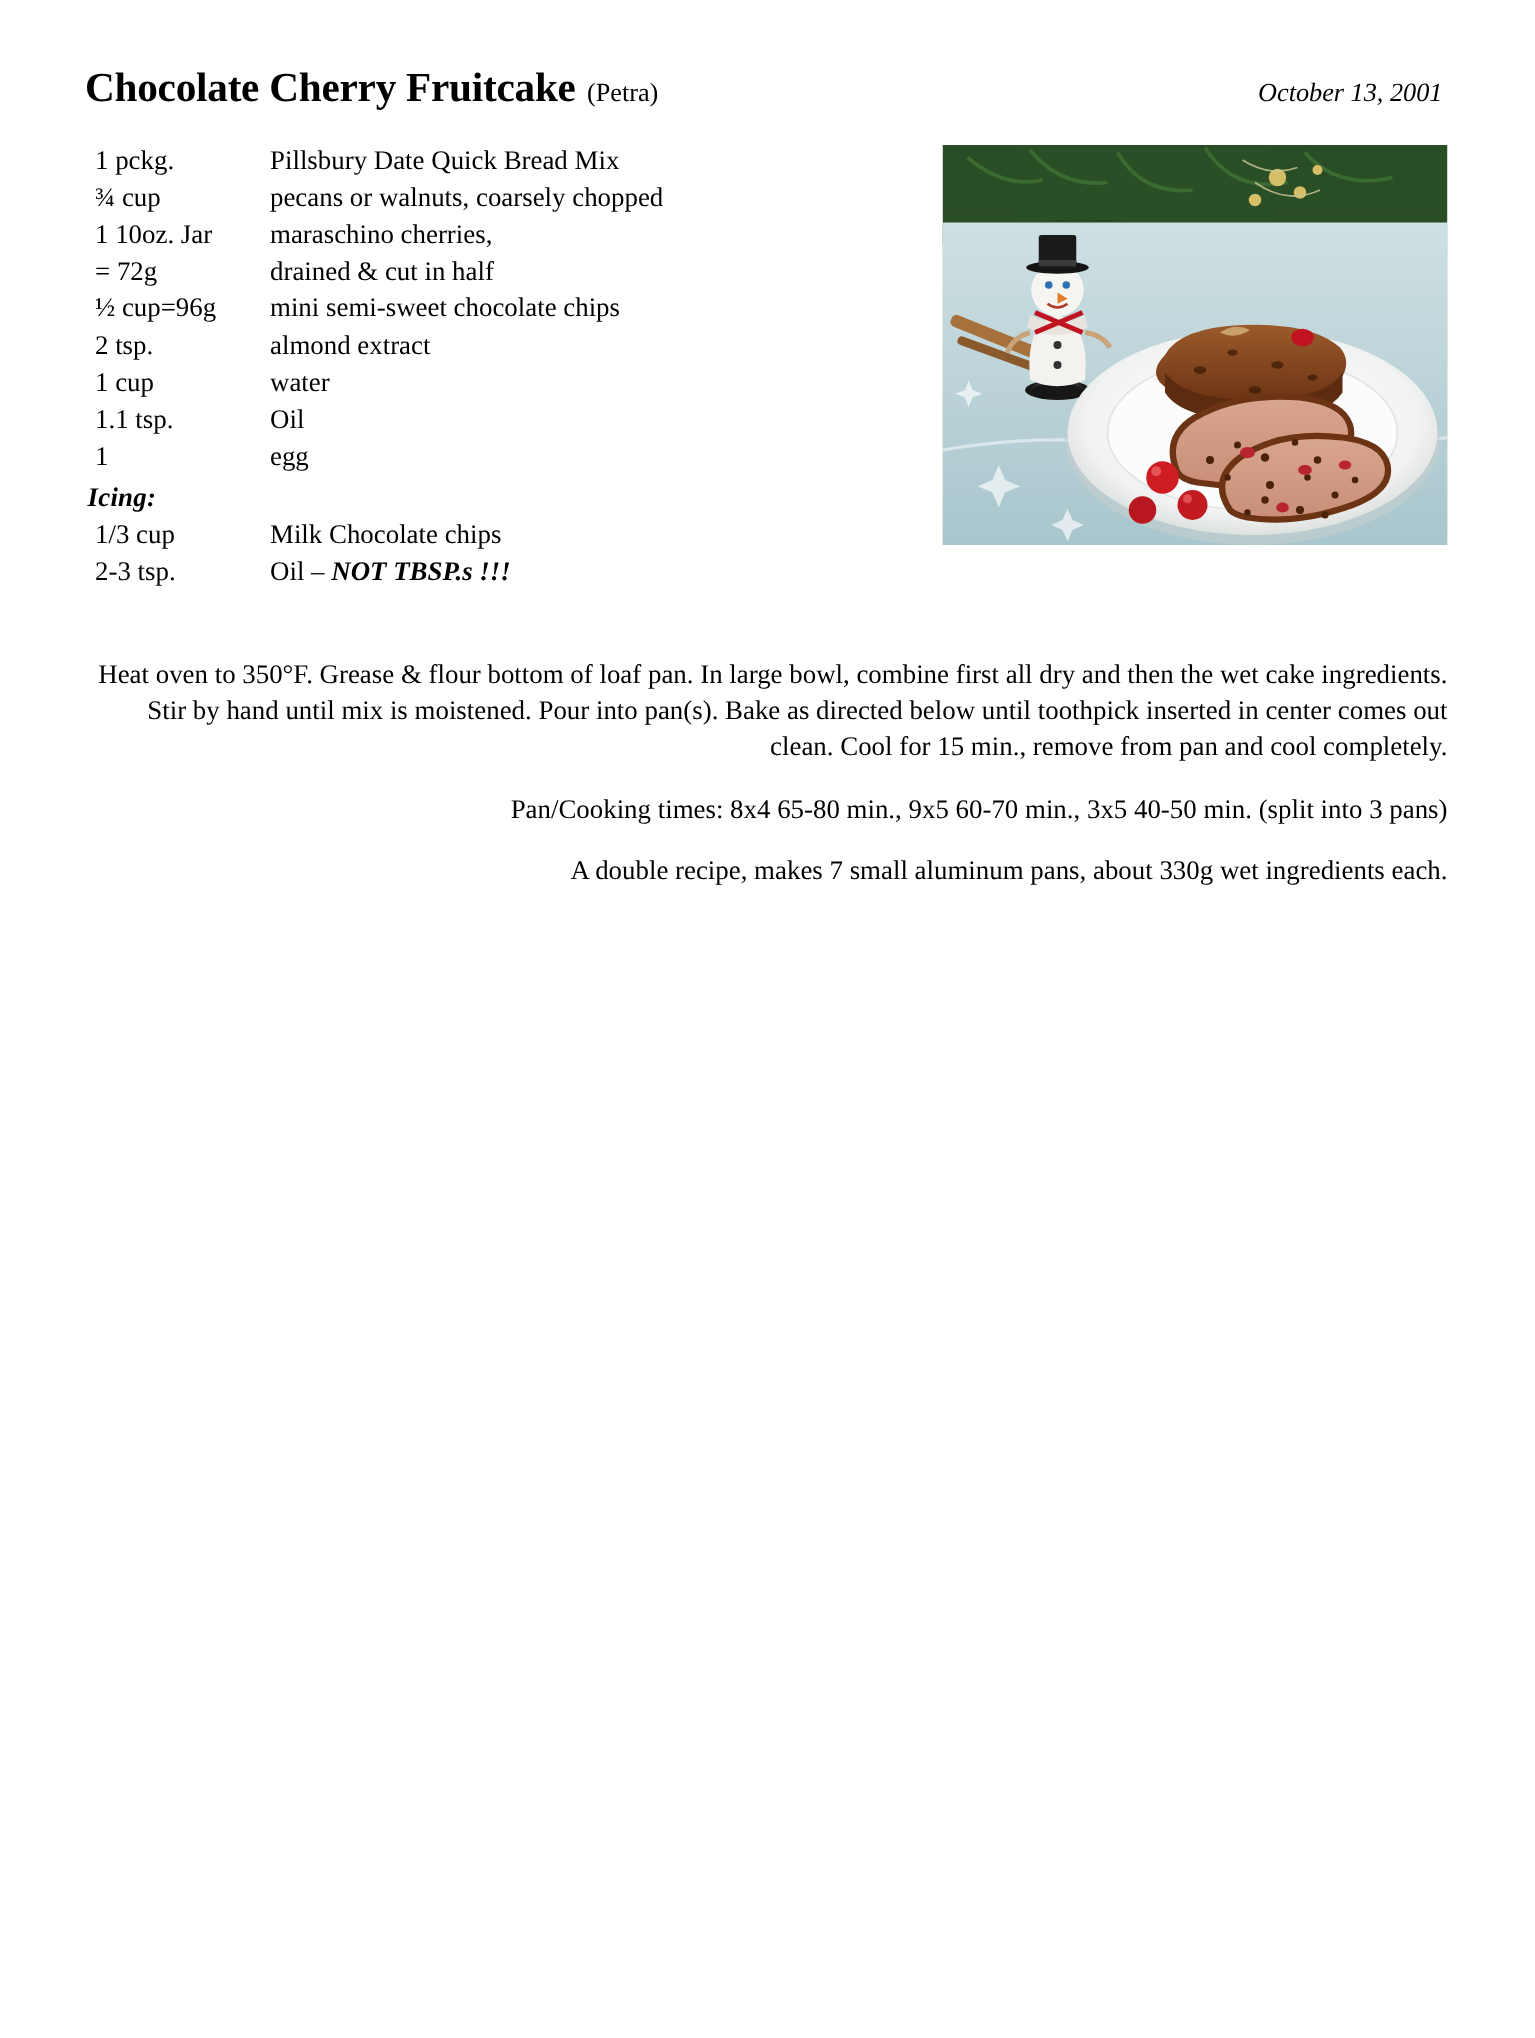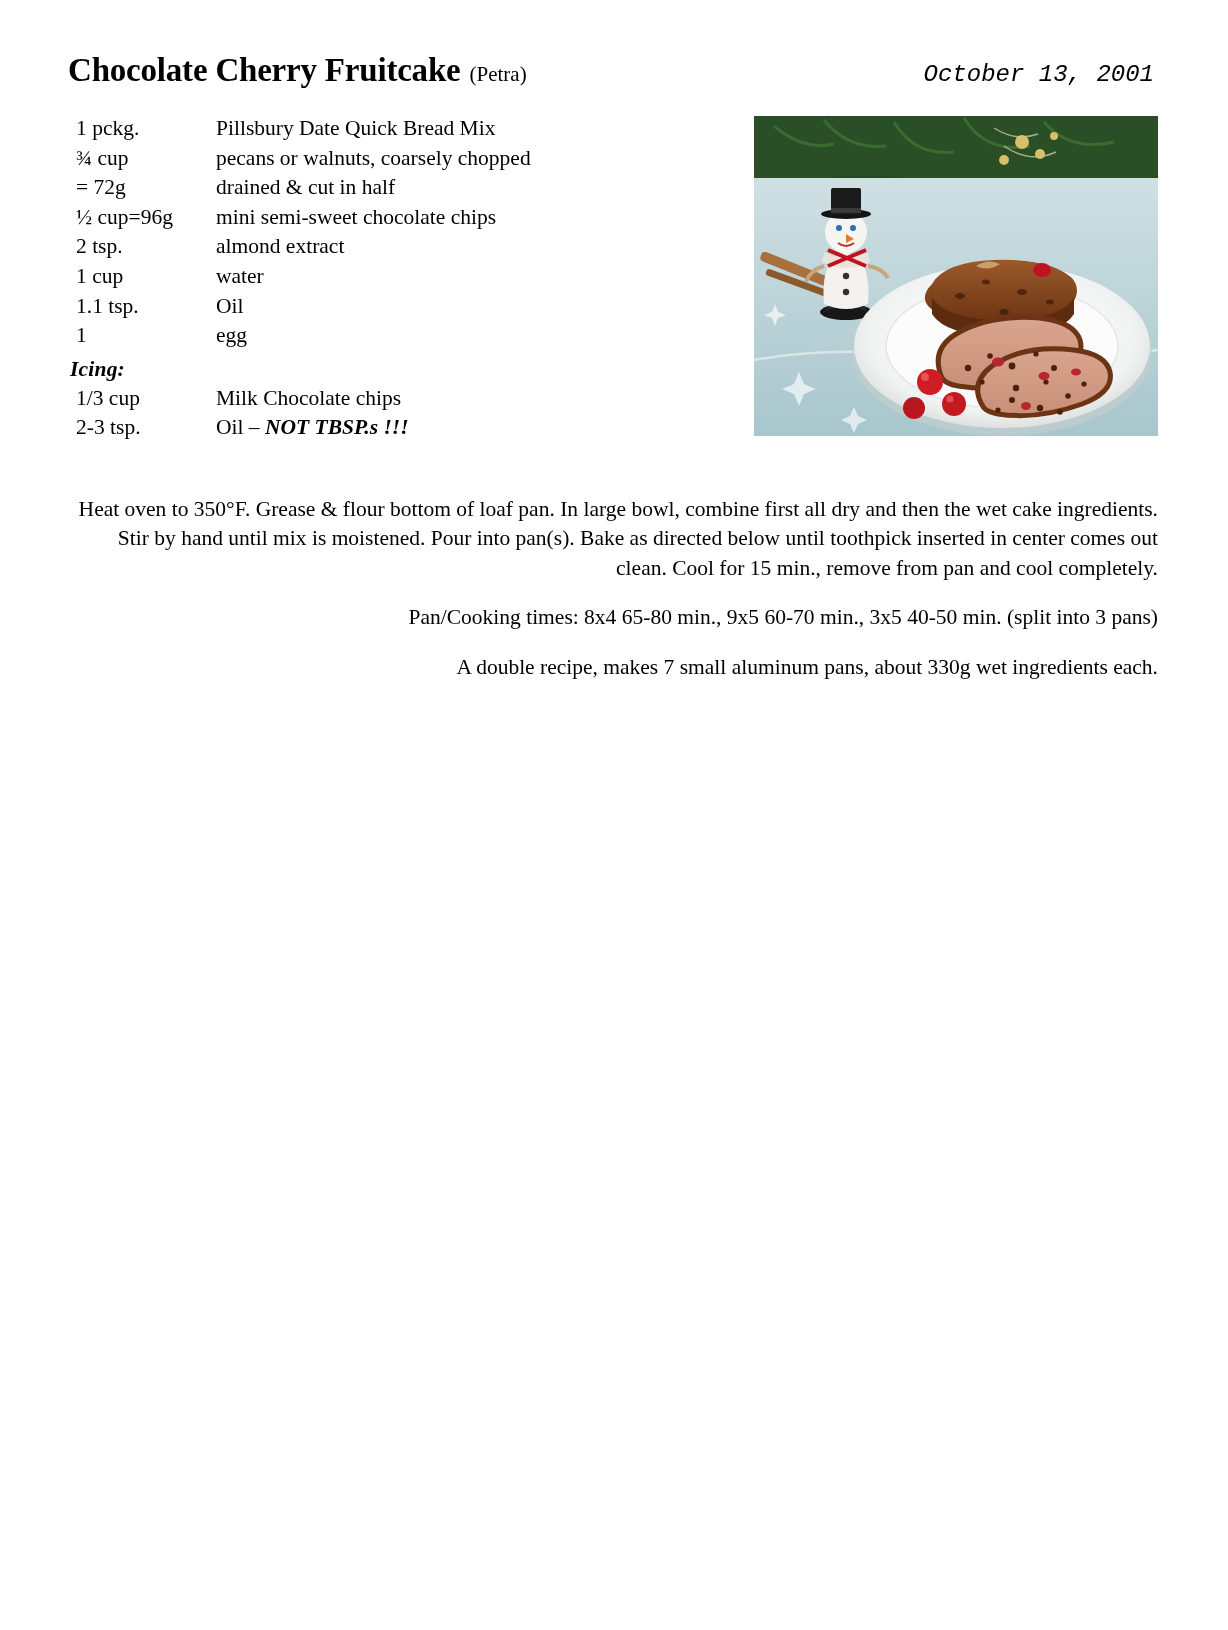--- a/index.html
+++ b/index.html
@@ -42,24 +42,23 @@
     line-height: 1;
   }
   .doc-author {
     font-size: 21px;
     margin-left: 9px;
     line-height: 1;
     margin-top: 12px;
   }
   .doc-date {
     font-style: italic;
-    font-size: 24px;
+    font-size: 21px;
     white-space: nowrap;
     padding-right: 4px;
-    font-family: Liberation Mono, monospace;
   }
 
   
   .content-top {
     display: flex;
     align-items: flex-start;
     justify-content: space-between;
   }
   .ingredients {
     width: 600px;
@@ -133,20 +132,24 @@
     <div class="ingredients">
       <table class="ing-table">
         <tbody>
           <tr>
             <td class="qty">1 pckg.</td>
             <td class="item">Pillsbury Date Quick Bread Mix</td>
           </tr>
           <tr>
             <td class="qty">¾ cup</td>
             <td class="item">pecans or walnuts, coarsely chopped</td>
+          </tr>
+          <tr>
+            <td class="qty">1 10oz. Jar</td>
+            <td class="item">maraschino cherries,</td>
           </tr>
           <tr>
             <td class="qty">= 72g</td>
             <td class="item">drained &amp; cut in half</td>
           </tr>
           <tr>
             <td class="qty">½ cup=96g</td>
             <td class="item">mini semi-sweet chocolate chips</td>
           </tr>
           <tr>

